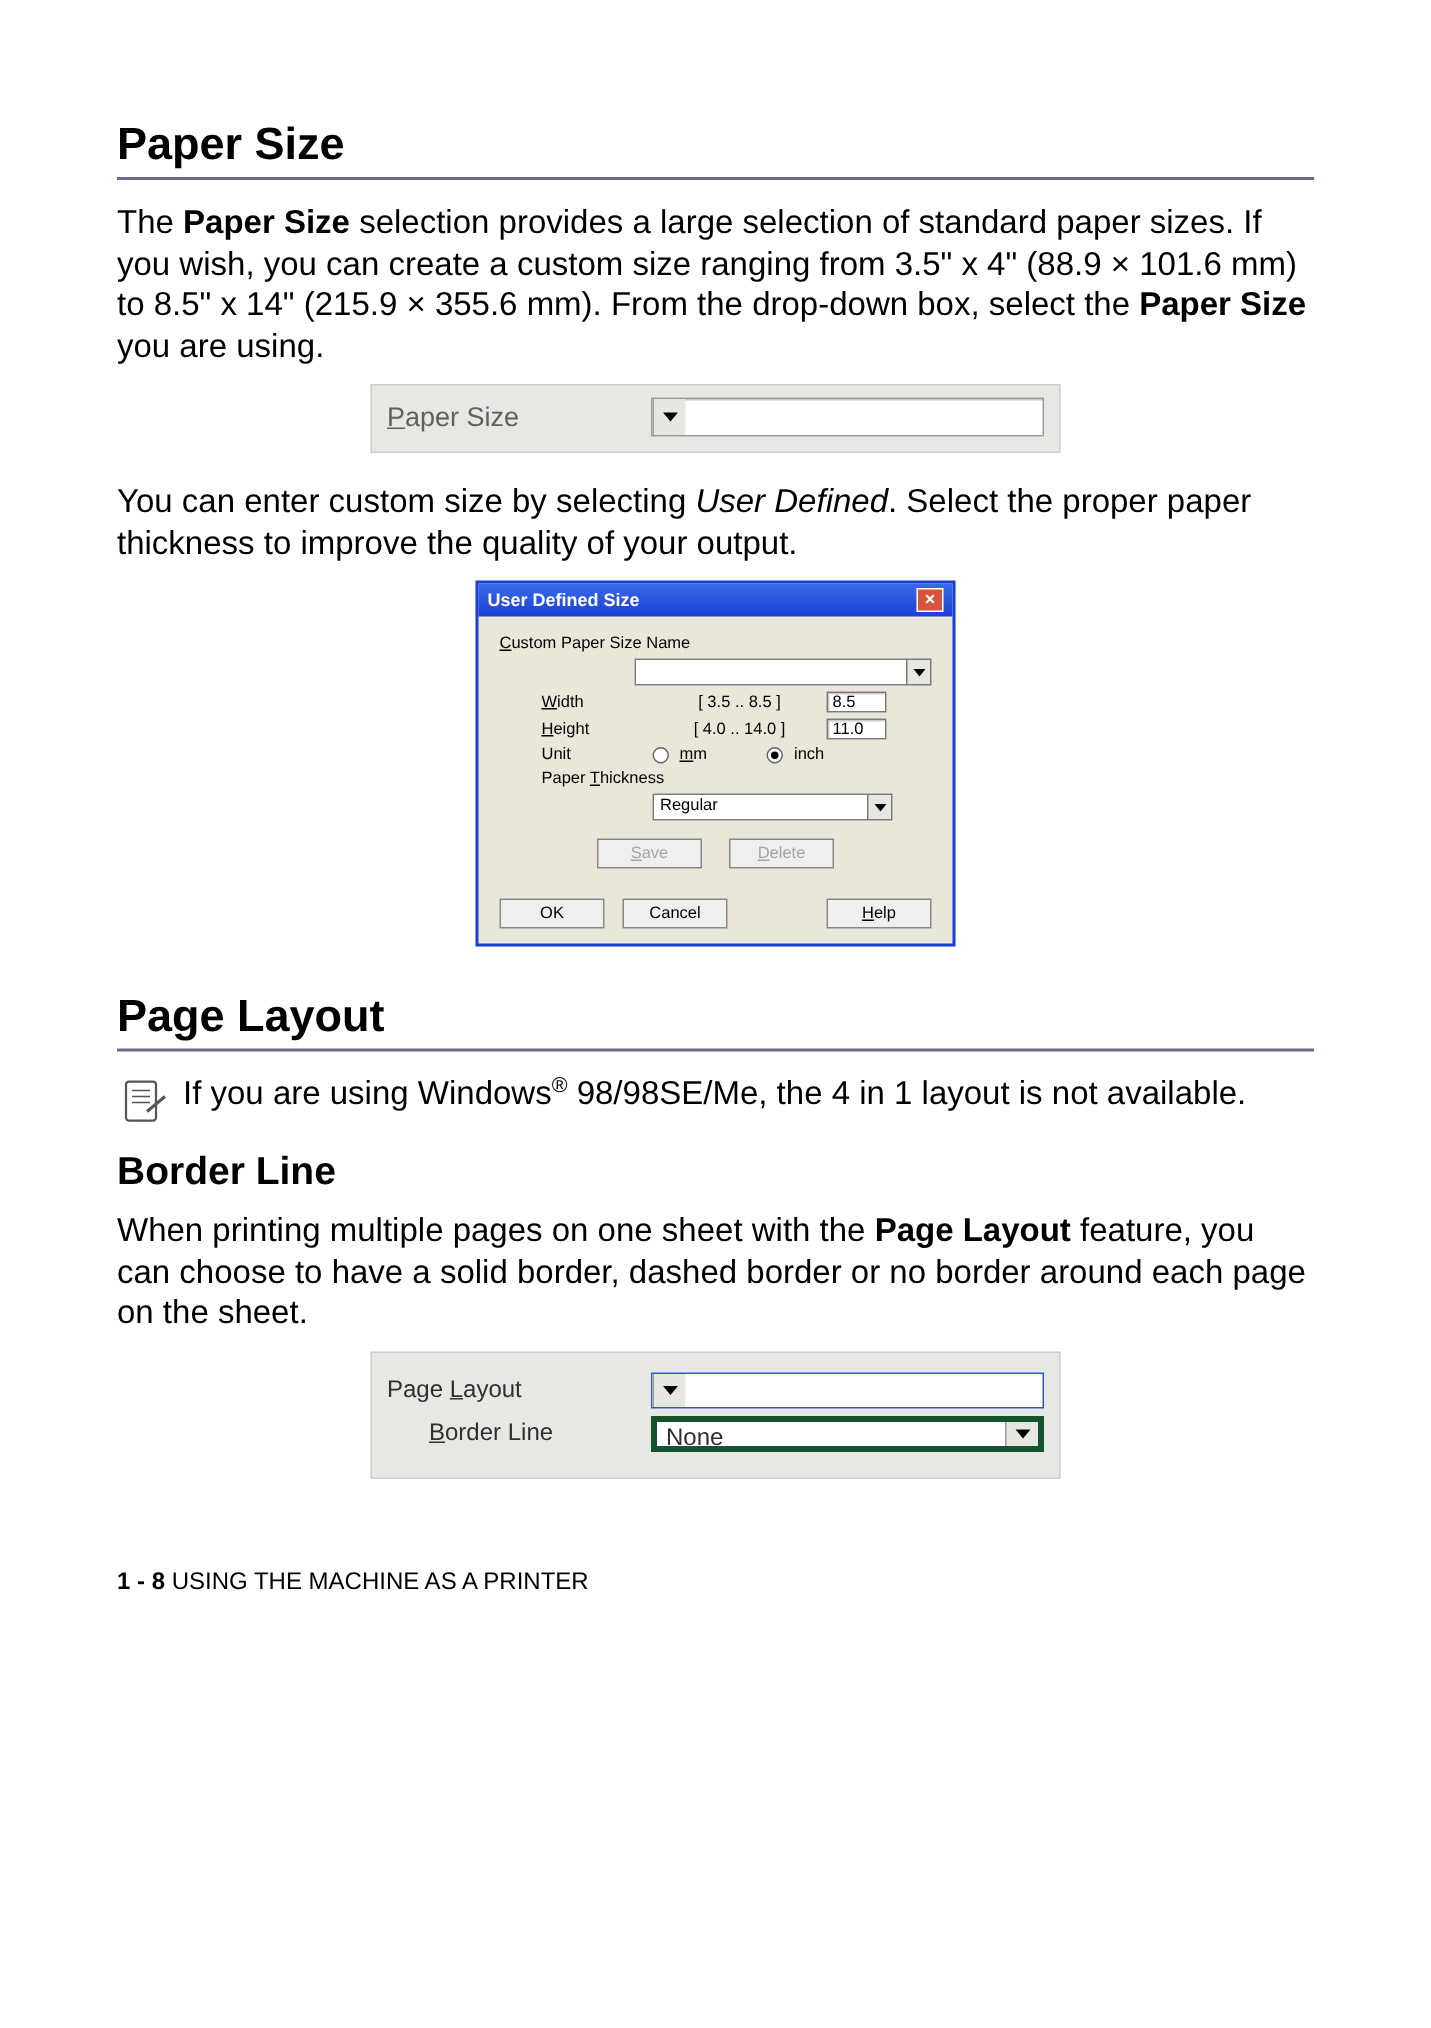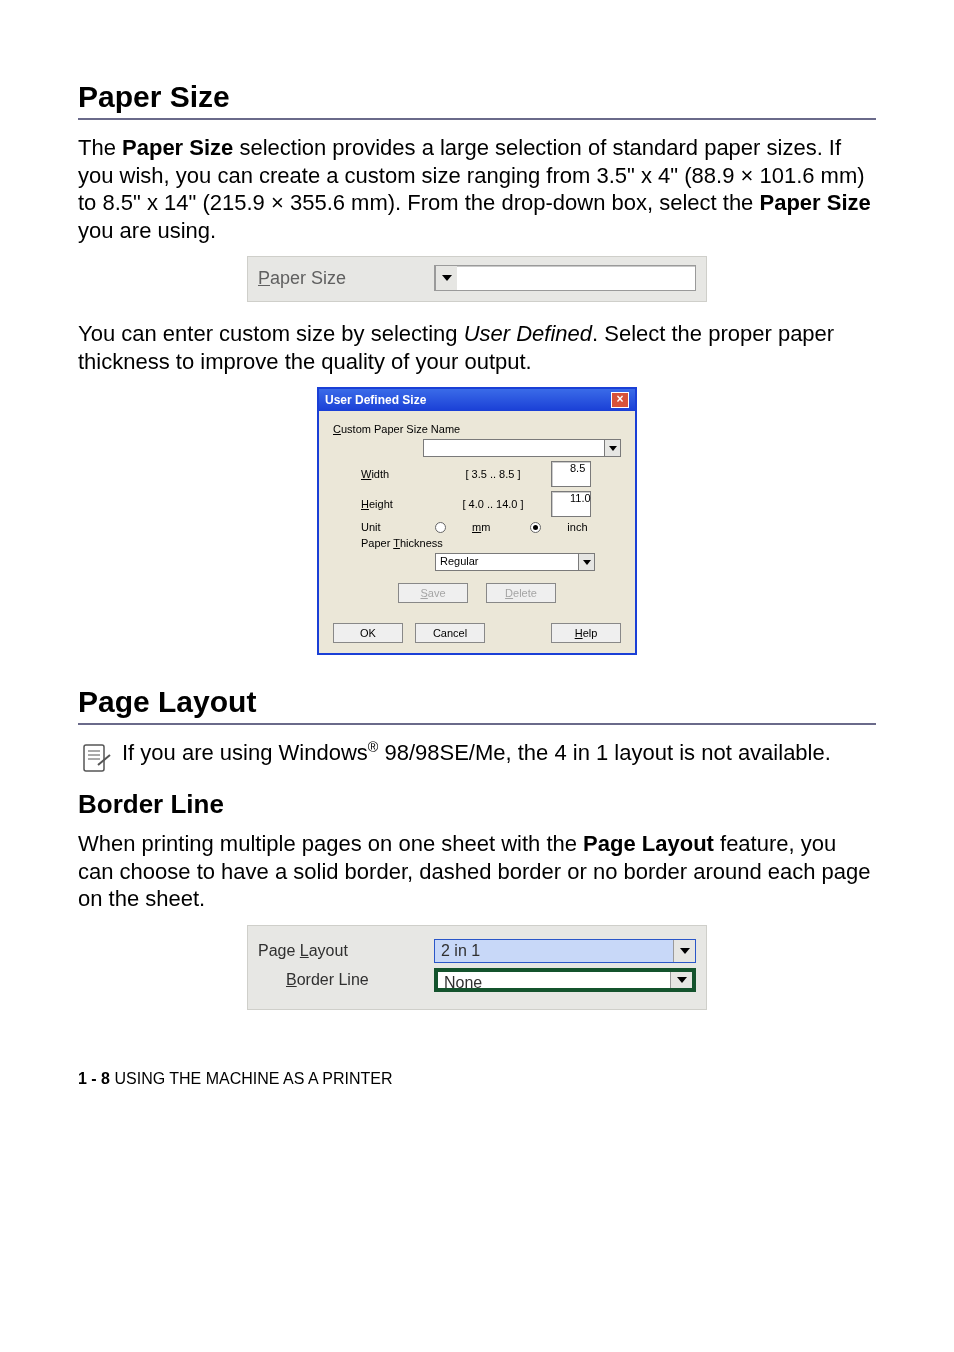--- a/index.html
+++ b/index.html
@@ -112,25 +112,25 @@
     text-align: center;
     line-height: 13px;
   }
   .dlg-body { padding: 8px 14px 10px 14px; }
   .dlg-row { display: flex; align-items: center; margin: 4px 0; }
   .dlg-lbl { width: 74px; }
   .dlg-lbl-indent { padding-left: 28px; }
   .u { text-decoration: underline; }
   .range { width: 116px; font-size: 11px; text-align: center; }
   .num-input {
-    width: 40px; height: 26px;
+    width: 40px; height: 14px;
     border: 1px solid #7a7a7a;
     background: #fff;
     font-size: 11px;
-    padding: 0 18px;
+    padding: 0 3px;
     box-shadow: inset 1px 1px 0 #ccc;
   }
   .name-combo {
     flex: 1;
     display: flex;
     border: 1px solid #7a7a7a;
     background: #fff;
     height: 18px;
   }
   .name-combo .nc-text { flex:1; }
@@ -146,21 +146,21 @@
     border-top:5px solid #000;
   }
   .radio {
     width:11px;height:11px;border:1px solid #666;border-radius:50%;
     margin-right:4px;display:inline-flex;align-items:center;justify-content:center;
     background:#fff;
   }
   .radio.checked::after{
     content:"";width:5px;height:5px;background:#000;border-radius:50%;
   }
-  .unit-group { display:flex; align-items:center; gap:22px; }
+  .unit-group { display:flex; align-items:center; gap:3px; }
   .thick-combo {
     width: 160px;
     display:flex;
     border:1px solid #7a7a7a;
     background:#fff;
     height:18px;
   }
   .thick-combo .tc-text{flex:1;font-size:11px;padding:1px 4px;}
   .thick-combo .tc-btn{width:16px;background:#e6e6e3;border-left:1px solid #7a7a7a;display:flex;align-items:center;justify-content:center;}
   .btn {
@@ -348,21 +348,20 @@
   <p class="body-text">
     <span>When printing multiple pages on one sheet with the </span><b>Page Layout</b><span> feature, you can choose to have a solid border, dashed border or no border around each page on the sheet.</span>
   </p>
 
   <div class="layout-box">
     <div class="lb-row">
       <div class="lb-label">
         <span>Page </span><span class="u">L</span><span>ayout</span>
       </div>
       <div class="lb-combo sel">
-        <div class="lbc-text">2 in 1</div>
         <div class="lbc-btn">
             <div class="dropdown-arrow"></div>
           </div>
       </div>
     </div>
     <div class="lb-row">
       <div class="lb-label indent">
         <span class="u">B</span><span>order Line</span>
       </div>
       <div class="lb-combo plain">

